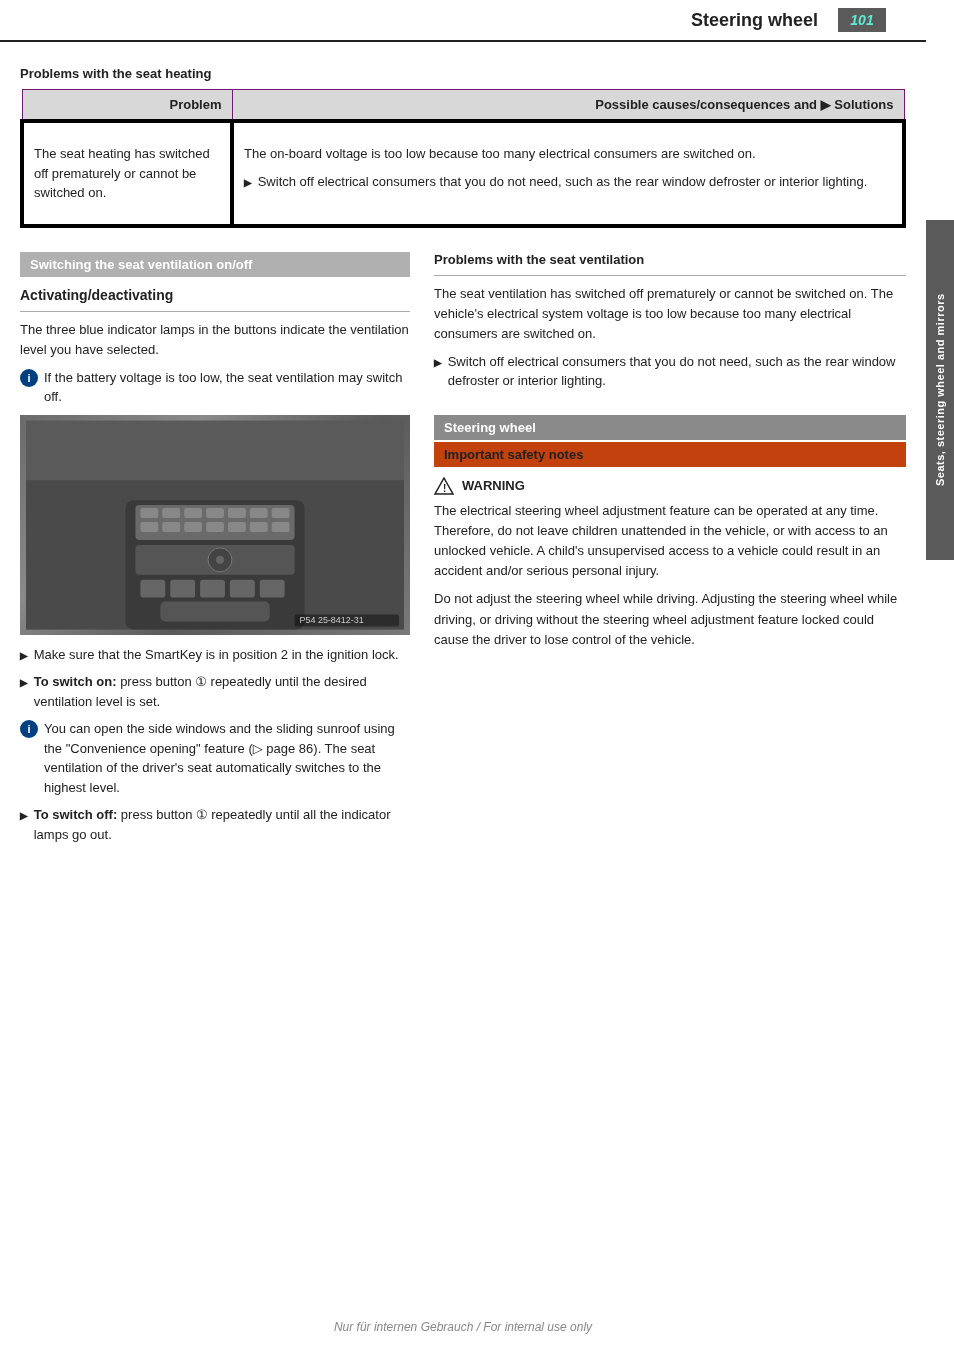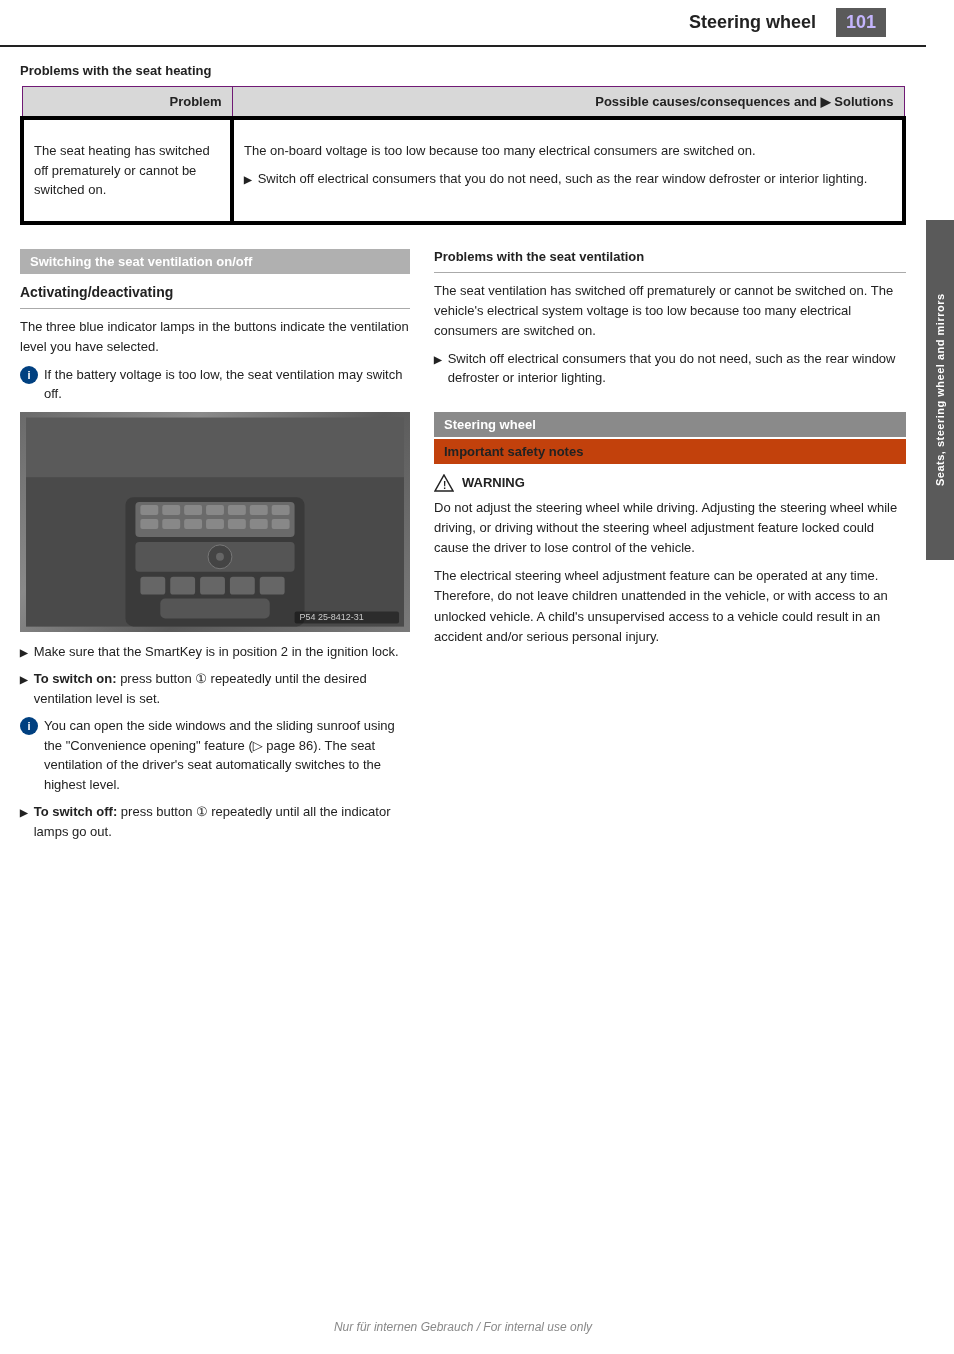--- a/index.html
+++ b/index.html
@@ -55,32 +55,34 @@
     .page-title-header {
       font-size: 18px;
       font-weight: bold;
       flex: 1;
       text-align: right;
       padding-right: 20px;
     }
 
     .page-number {
       background: #5a5a5a;
-      color: #c4b5fd;
+      color: #5eead4;
       padding: 4px 10px;
-      font-size: 18px;
+      font-size: 14px;
       font-weight: bold;
       min-width: 48px;
       text-align: center;
+      font-style: italic;
     }
 
     
     .main-content {
       padding: 16px 20px 20px 20px;
       margin-right: 28px;
+      margin-top: 8px;
     }
 
     
     .section-heading {
       font-size: 13px;
       font-weight: bold;
       margin-bottom: 8px;
     }
 
     
@@ -412,22 +414,22 @@
           <div class="warning-section">
             <div class="warning-header">
               <span class="warning-triangle">
                 <svg width="20" height="18" viewBox="0 0 20 18" xmlns="http://www.w3.org/2000/svg">
                   <polygon points="10,1 19,17 1,17" fill="none" stroke="#222" stroke-width="1.5"></polygon>
                   <text x="9" y="15" font-size="10" fill="#222" font-family="Arial" font-weight="bold">!</text>
                 </svg>
               </span>
               <span>WARNING</span>
             </div>
+            <p class="body-text">The electrical steering wheel adjustment feature can be operated at any time. Therefore, do not leave children unattended in the vehicle, or with access to an unlocked vehicle. A child's unsupervised access to a vehicle could result in an accident and/or serious personal injury.</p>
             <p class="body-text">Do not adjust the steering wheel while driving. Adjusting the steering wheel while driving, or driving without the steering wheel adjustment feature locked could cause the driver to lose control of the vehicle.</p>
-            <p class="body-text">The electrical steering wheel adjustment feature can be operated at any time. Therefore, do not leave children unattended in the vehicle, or with access to an unlocked vehicle. A child's unsupervised access to a vehicle could result in an accident and/or serious personal injury.</p>
           </div>
         </div>
 
       </div>
     </div>
 
   </div>
 
   <div class="page-footer">
     <span>Nur für internen Gebrauch / For internal use only</span>

